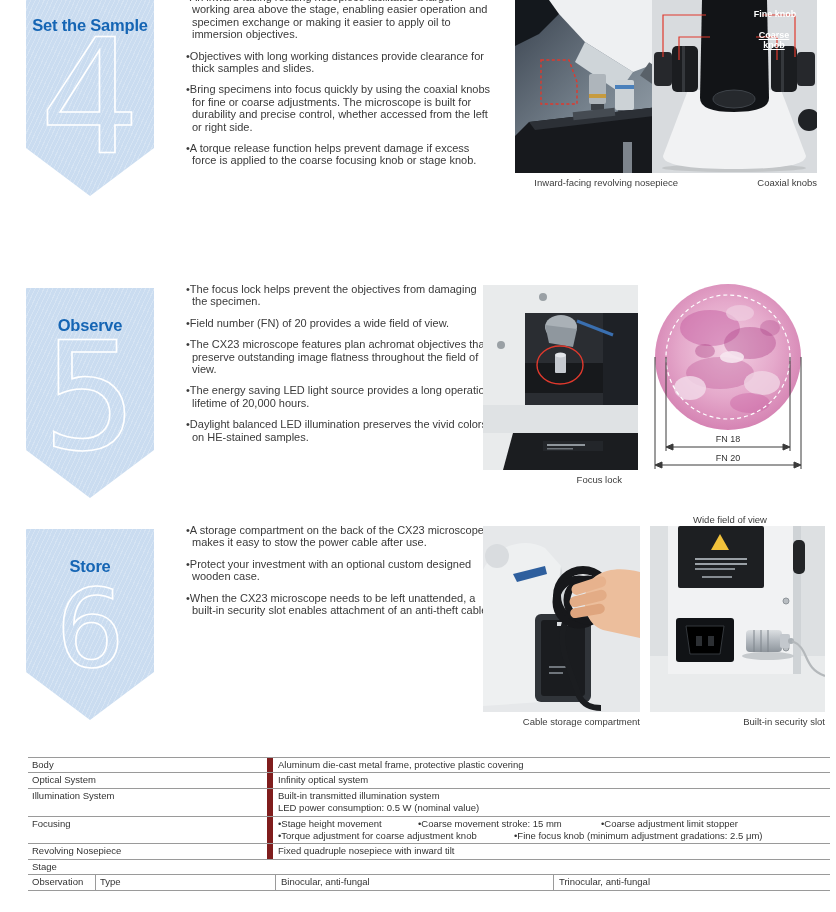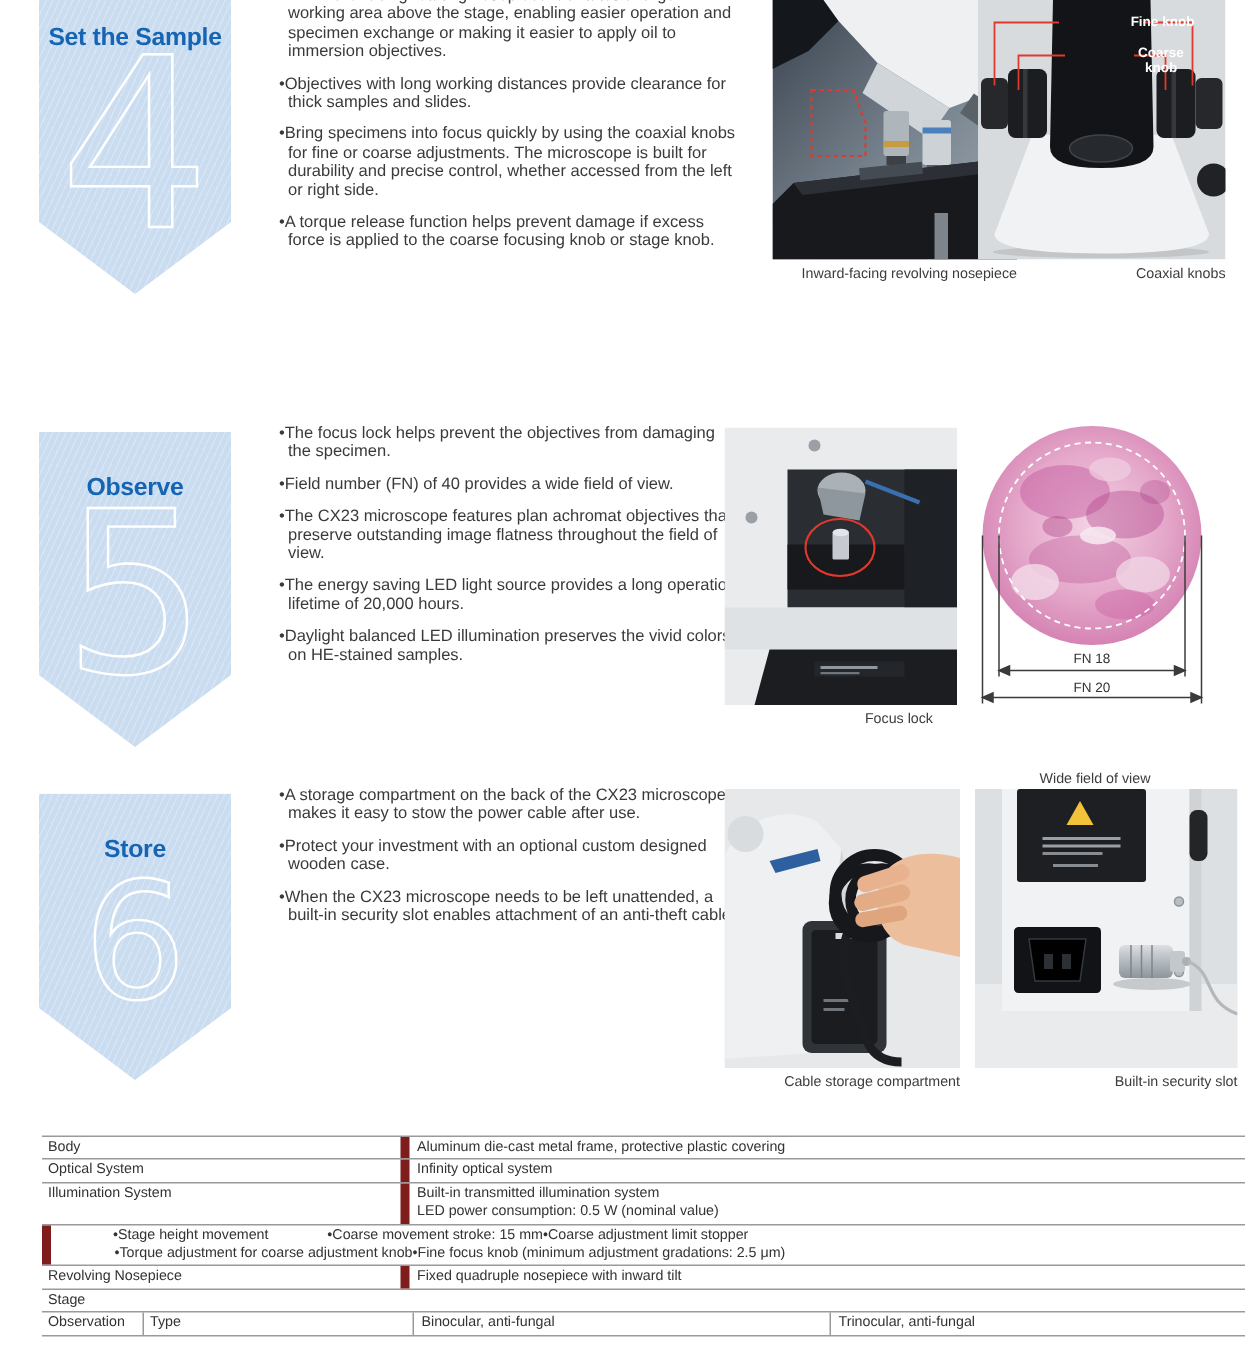--- a/index.html
+++ b/index.html
@@ -28,29 +28,29 @@
   .cap{font-size:9.5px;color:#3c3c3c;margin-top:4px;text-align:right;}
   .cap.center{text-align:center;margin-top:40px;}
   .fig1{left:483px;top:0;width:163px;margin-left:32px;}
   .fig2{left:652px;top:0;width:165px;}
   .fig3{left:483px;top:285px;width:139px;}
   .fig4{left:650px;top:283px;width:160px;}
   .fig5{left:483px;top:526px;width:157px;}
   .fig6{left:650px;top:526px;width:175px;}
   .knob-label{position:absolute;color:#fff;font-size:9px;font-weight:bold;text-align:center;line-height:10px;margin-left:40px;}
   .kl-fine{left:54px;top:9px;width:58px;}
-  .kl-coarse{left:60px;top:30px;width:44px;}
+  .kl-coarse{left:60px;top:30px;width:44px;text-decoration:underline;}
 
   
   .spec{position:absolute;left:28px;top:757px;width:802px;font-size:9.5px;color:#333;
         border-bottom:1px solid #9a9a9a;}
   .srow{display:flex;border-top:1px solid #9a9a9a;}
   .slabel{width:231px;padding:1px 4px;line-height:12.4px;}
   .sval{flex:1;border-left:6px solid #7f1d1d;padding:1px 0 1px 5px;line-height:12.4px;}
-  .cols{display:flex;text-align:right;}
+  .cols{display:flex;}
   .w140{width:140px;} .w183{width:183px;} .w236{width:236px;} .w275{width:275px;}
   .orow{display:flex;border-top:1px solid #9a9a9a;}
   .ogroup{width:59px;padding:1px 4px;line-height:12.4px;}
   .osub{width:171px;border-left:1px solid #9a9a9a;padding:1px 4px;line-height:12.4px;}
   .ocol1{width:267px;border-left:1px solid #9a9a9a;padding:1px 5px;line-height:12.4px;}
   .ocol2{flex:1;border-left:1px solid #9a9a9a;padding:1px 5px;line-height:12.4px;}
 </style>
 </head>
 <body>
 
@@ -121,21 +121,21 @@
     <div class="knob-label kl-coarse">Coarse knob</div>
     <div class="cap">Coaxial knobs</div>
   </div>
 
   <div class="banner banner5">
     <div class="title">Observe</div>
     <div class="step-num num5">5</div>
   </div>
   <div class="bullets bullets5">
     <p>•The focus lock helps prevent the objectives from damaging the specimen.</p>
-    <p>•Field number (FN) of 40 provides a wide field of view.</p>
+    <p>•Field number (FN) of 20 provides a wide field of view.</p>
     <p>•The CX23 microscope features plan achromat objectives that preserve outstanding image flatness throughout the field of view.</p>
     <p>•The energy saving LED light source provides a long operation lifetime of 20,000 hours.</p>
     <p>•Daylight balanced LED illumination preserves the vivid colors on HE-stained samples.</p>
   </div>
 
   <div class="fig fig3">
     <svg width="155" height="185" viewBox="0 0 155 185">
       <rect width="155" height="185" fill="#e9ebec"></rect>
       <rect x="42" y="28" width="113" height="92" fill="#2a2d32"></rect>
       <rect x="120" y="28" width="35" height="92" fill="#1e2126"></rect>
@@ -286,20 +286,21 @@
       <div class="sval">Infinity optical system</div>
     </div>
     <div class="srow">
       <div class="slabel">Illumination System</div>
       <div class="sval">
         <div>Built-in transmitted illumination system</div>
         <div>LED power consumption: 0.5 W (nominal value)</div>
       </div>
     </div>
     <div class="srow">
+      <div class="slabel">Focusing</div>
       <div class="sval">
         <div class="cols">
           <span class="w140">•Stage height movement</span>
           <span class="w183">•Coarse movement stroke: 15 mm</span>
           <span>•Coarse adjustment limit stopper</span>
         </div>
         <div class="cols">
           <span class="w236">•Torque adjustment for coarse adjustment knob</span>
           <span>•Fine focus knob (minimum adjustment gradations: 2.5 μm)</span>
         </div>

